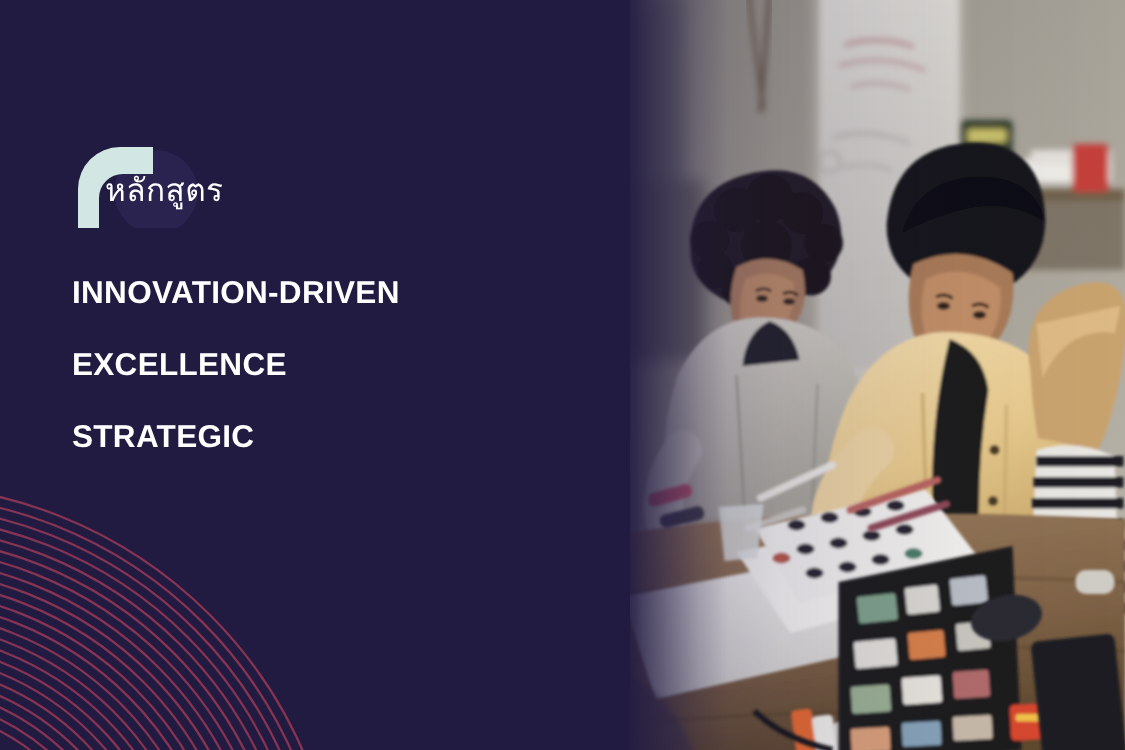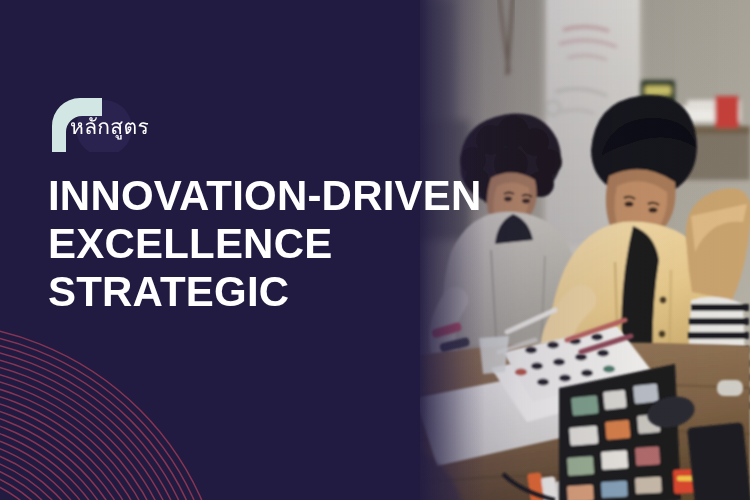--- a/index.html
+++ b/index.html
@@ -91,21 +91,21 @@
     white-space:nowrap;
     font-family:"DejaVu Sans","Liberation Sans",sans-serif;
   }
 
   
   .headline {
     position:absolute;
     left:48px; top:172px;
     width:360px;
     color:#FFFFFF;
-    font-size:42px;
+    font-size:21px;
     font-weight:bold;
     line-height:48px;
     letter-spacing:0.2px;
     text-transform:uppercase;
   }
   .headline .ln { display:block; white-space:nowrap; }
 </style>
 </head>
 <body>
 

